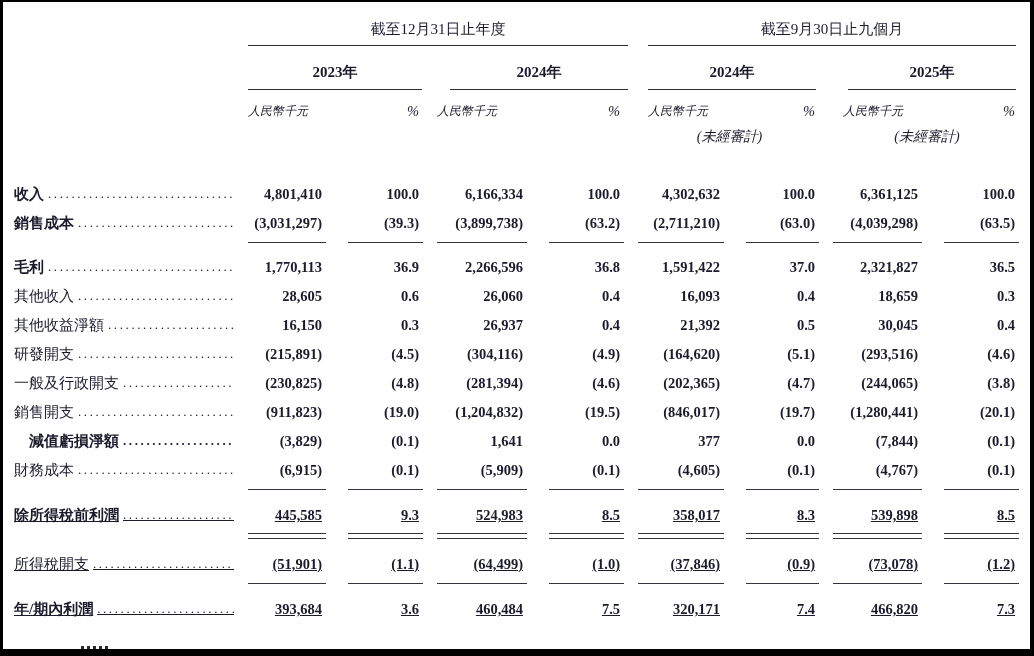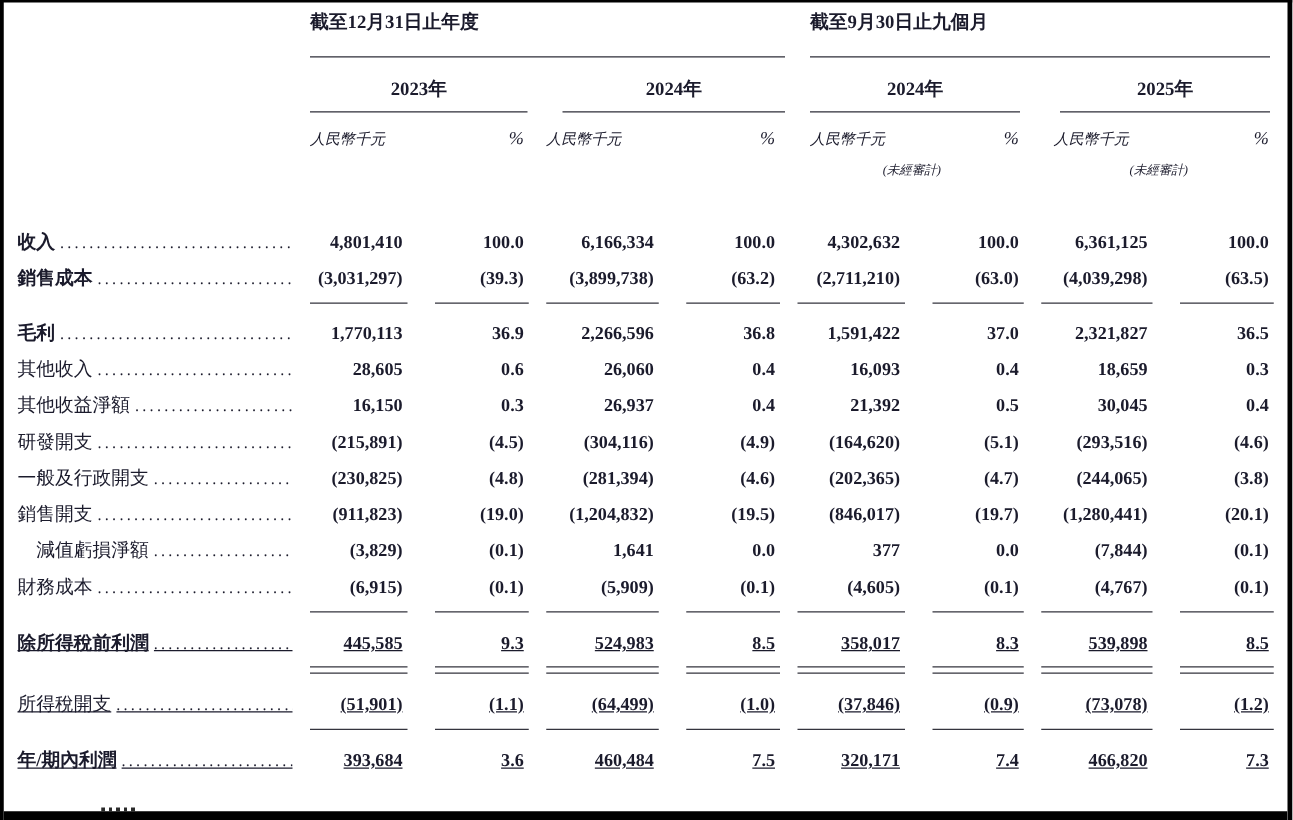--- a/index.html
+++ b/index.html
@@ -19,22 +19,22 @@
     border-collapse:collapse;
     table-layout:fixed;
     width:1013px;
     margin-left:11px;
     margin-top:4px;
   }
   td,th{padding:0;margin:0;vertical-align:bottom;font-weight:normal;text-align:left;}
 
   
   .pline{
-    font-weight:bold;font-size:15px;text-align:left;
-    padding-bottom:18px;border-bottom:1.6px solid #2e2e38;line-height:18px;
+    font-weight:normal;font-size:15px;text-align:center;
+    padding-bottom:7px;border-bottom:1.6px solid #2e2e38;line-height:18px;
   }
   .pA{margin:0 4px 0 6px;}
   .pB{margin:0 11px 0 16px;}
   tr.h-period td,tr.h-period th{height:40px;}
   .yline{
     font-weight:bold;font-size:15px;text-align:center;
     padding-bottom:8px;border-bottom:1.6px solid #2e2e38;line-height:18px;
   }
   .y1{margin:0 9px 0 6px;}
   .y2{margin:0 4px 0 19px;}
@@ -45,37 +45,37 @@
     font-style:italic;font-size:12px;text-align:left;
     margin-left:6px;line-height:18px;
   }
   .unit.u3{margin-left:16px;}
   .pctu{
     font-style:italic;font-size:14.5px;text-align:right;
     margin-right:12px;line-height:18px;
   }
   tr.h-unit td{height:30px;}
   .unaud{
-    font-style:italic;font-size:10px;text-align:center;line-height:17px;
+    font-style:italic;font-size:14px;text-align:center;line-height:17px;
   }
   tr.h-unaud td{height:25px;}
   tr.head-space td{height:30px;}
 
   
   tr.r td{height:29px;font-size:15px;}
   tr.r.tall td{height:30px;text-decoration:underline;}
   .lab{display:flex;align-items:center;line-height:20px;}
   .lab .t{white-space:nowrap;}
   .bold .lab .t,.bold .num{font-weight:bold;}
   .lab .lead{
     flex:1;overflow:hidden;white-space:nowrap;
     margin:0 8px 0 4px;font-size:13px;letter-spacing:2.6px;color:#1b1b2c;
   }
   .lab .lead::after{content:"...................................................................";}
-  .indent .lab{padding-left:15px;}
+  .indent .lab{padding-left:15px;font-weight:bold;}
   .num{
     text-align:right;font-size:14.5px;font-weight:bold;
     margin:0 8px 0 6px;padding-right:4px;line-height:20px;white-space:nowrap;
   }
   td.pcol .num{margin-left:14px;}
   
   tr.rl td{height:10px;}
   tr.rl .line{border-top:1.6px solid #34343e;margin:2px 8px 0 6px;}
   tr.rl td.pcol .line{margin-left:14px;}
   tr.rl2 td{height:14px;}

